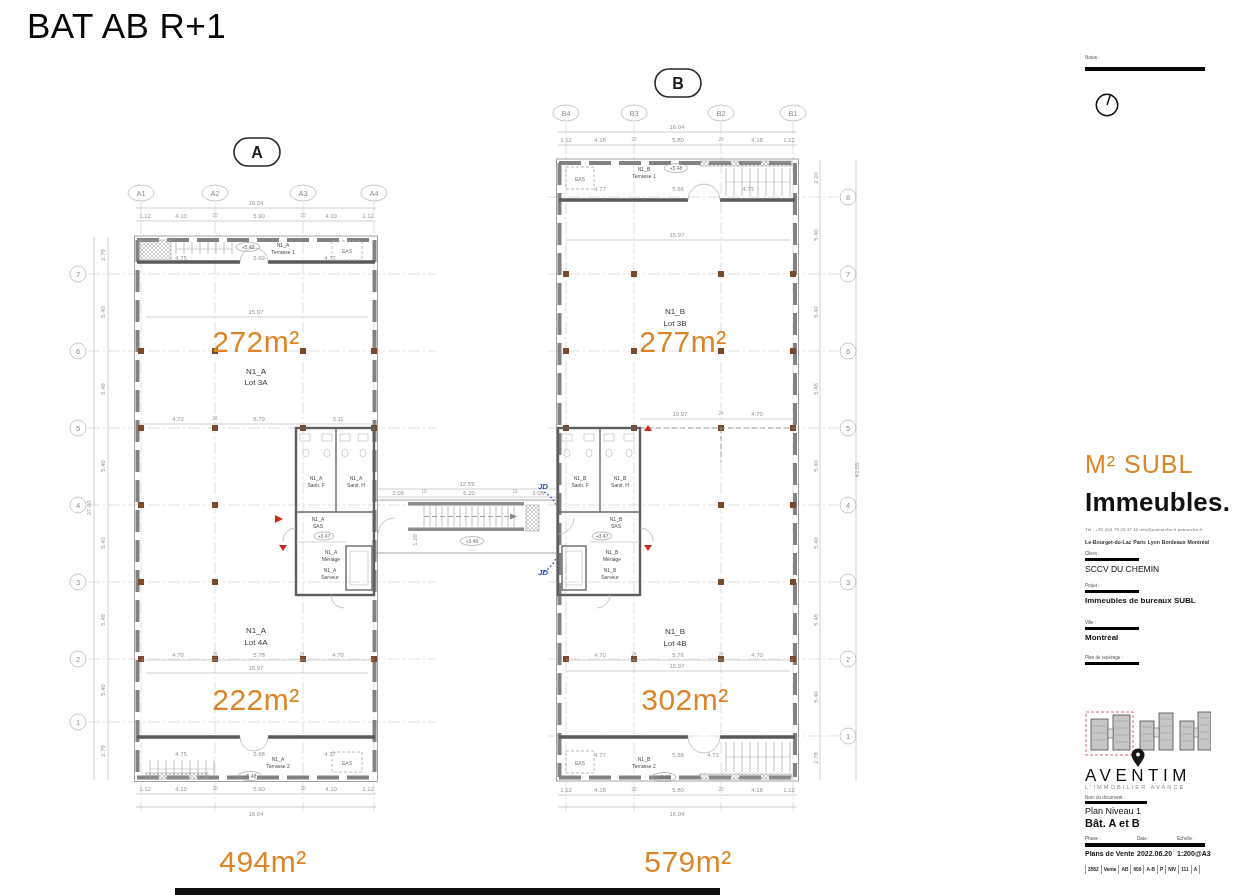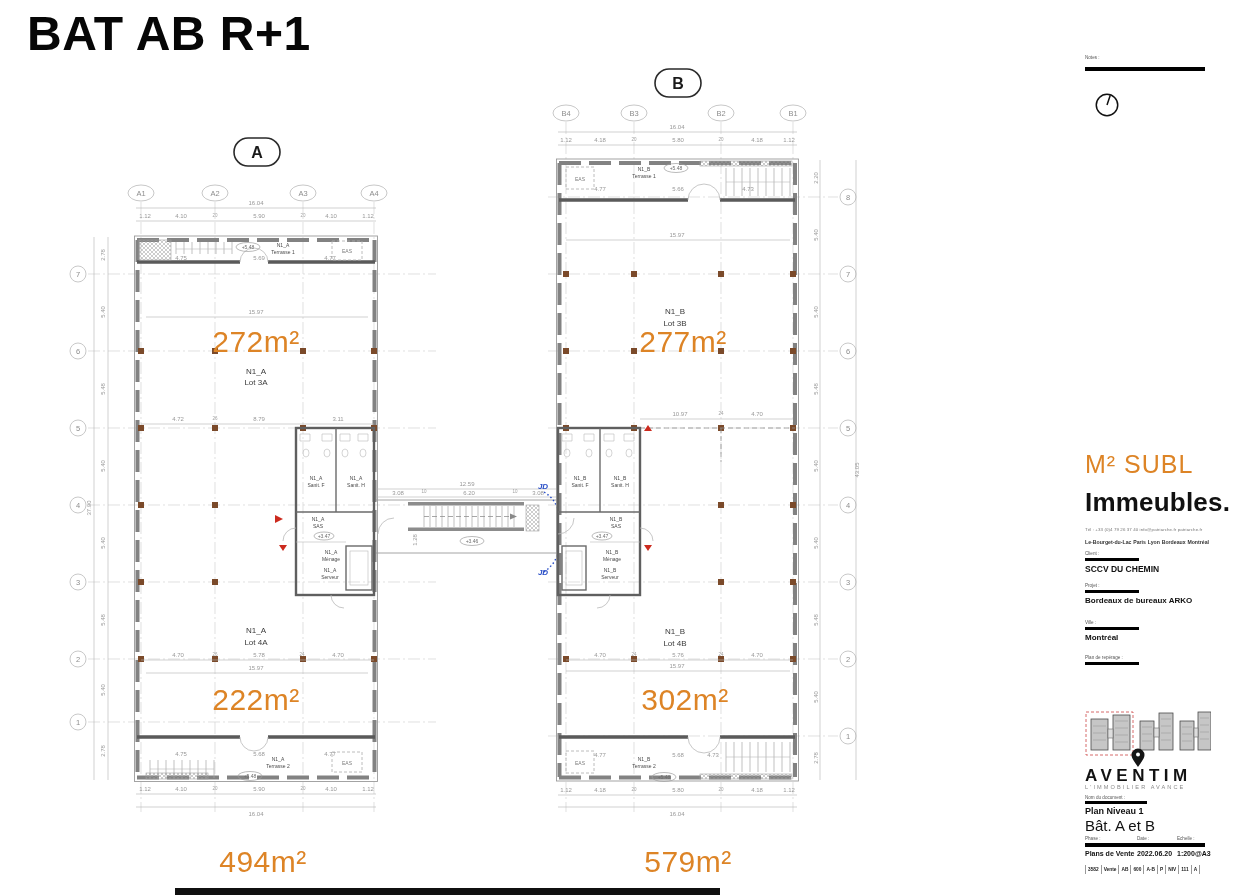--- a/index.html
+++ b/index.html
@@ -1,19 +1,19 @@
 <!DOCTYPE html>
 <html style="--accent: #DD8426; --red: #CC2A1E; --blue: #2A4FC7; --column: #7B4A2A;"><head>
 <meta charset="utf-8">
 <style>
   :root{--accent:#DD8426;--red:#CC2A1E;--blue:#2A4FC7;--column:#7B4A2A}
   *{box-sizing:border-box;margin:0;padding:0}
   body{font-family:"Liberation Sans",sans-serif;background:#fff}
   .sheet{position:relative;width:1238px;height:895px;background:#fff;overflow:hidden}
-  .page-title{position:absolute;left:27px;top:6px;font-size:48px;font-weight:bold;letter-spacing:.5px;color:#060606}
+  .page-title{position:absolute;left:27px;top:6px;font-size:35px;font-weight:normal;letter-spacing:.5px;color:#060606}
   .footer-bar{position:absolute;left:175px;top:888px;width:545px;height:7px;background:#101010}
   svg.plan{position:absolute;left:0;top:0}
   svg text{font-family:"Liberation Sans",sans-serif}
   .t-dim{font-size:6px;fill:#999;text-anchor:middle}
   .t-dim-s{font-size:4.5px;fill:#a2a2a2;text-anchor:middle}
   .t-bub{font-size:7.5px;fill:#8d8d8d;text-anchor:middle}
   .t-mark{font-size:16px;font-weight:bold;fill:#1a1a1a;text-anchor:middle}
   .t-room{font-size:8px;fill:#3a3a3a;text-anchor:middle}
   .t-room-s{font-size:5px;fill:#4a4a4a;text-anchor:middle}
   .t-lvl{font-size:5px;fill:#6d6d6d;text-anchor:middle}
@@ -44,26 +44,26 @@
   .sidebar{position:absolute;left:1085px;top:55px;width:126px;height:835px}
   .sidebar>*{position:absolute;left:0}
   .sb-label{font-size:4.6px;color:#555}
   .rule-xl{height:3.5px;background:#000;width:120px}
   .rule-s{height:3px;background:#000;width:54px}
   .rule-xs{height:2.5px;background:#000;width:62px}
   .brand-sub{top:395px;font-size:25px;color:var(--accent);letter-spacing:1px}
   .brand{top:432px;font-size:26px;font-weight:bold;color:#111;letter-spacing:.2px}
   .contact{top:472px;font-size:4.4px;color:#777;white-space:nowrap;letter-spacing:.1px}
   .cities{top:484px;width:124px;display:flex;justify-content:space-between;font-size:5.2px;font-weight:bold;color:#333}
-  .val-lg{font-size:8.5px;font-weight:bold;color:#111}
+  .val-lg{font-size:8.5px;font-weight:normal;color:#111}
   .val-md{font-size:8px;font-weight:bold;color:#111}
-  .logo{top:711px;font-size:17px;font-weight:bold;letter-spacing:4.5px;color:#111}
+  .logo{top:711px;font-size:17px;font-weight:normal;letter-spacing:4.5px;color:#111}
   .tagline{top:729px;font-size:5.6px;letter-spacing:2.1px;color:#8a8a8a}
-  .doc1{top:751px;font-size:9px;font-weight:bold;color:#111}
-  .doc2{top:762px;font-size:15px;font-weight:normal;color:#111}
+  .doc1{top:751px;font-size:9px;font-weight:normal;color:#111}
+  .doc2{top:762px;font-size:11px;font-weight:bold;color:#111}
   .meta-label{font-size:4.6px;color:#555;top:781px}
   .meta-val{font-size:7px;font-weight:bold;color:#111;top:795px;white-space:nowrap}
   .m0{left:0}.m1{left:52px}.m2{left:92px}
   .codes{top:810px;display:flex}
   .code{border-right:1px solid #999;padding:0 2px;font-size:4.8px;font-weight:bold;color:#222;line-height:9px}
   .code:first-child{border-left:1px solid #999}
   .compass{left:8px;top:36px}
   .minimap{top:655px}
   .tower{fill:#c6c6c6;stroke:#4a4a4a;stroke-width:.8}
   .towerlink{fill:#dedede;stroke:#6a6a6a;stroke-width:.6}
@@ -498,21 +498,21 @@
         <span>Bordeaux</span>
         <span>Montréal</span>
   </div>
 
   <div class="sb-label" style="top:496px">Client :</div>
   <div class="rule-s" style="top:503px"></div>
   <div class="val-lg" style="top:509px">SCCV DU CHEMIN</div>
 
   <div class="sb-label" style="top:528px">Projet :</div>
   <div class="rule-s" style="top:535px"></div>
-  <div class="val-md" style="top:541px">Bordeaux de bureaux ARKO</div>
+  <div class="val-md" style="top:541px">Immeubles de bureaux SUBL</div>
 
   <div class="sb-label" style="top:565px">Ville :</div>
   <div class="rule-s" style="top:572px"></div>
   <div class="val-md" style="top:578px">Montréal</div>
 
   <div class="sb-label" style="top:600px">Plan de repérage :</div>
   <div class="rule-s" style="top:607px"></div>
 
   <svg class="minimap" width="126" height="58" viewBox="0 0 126 58">
     <rect x="1" y="2" width="47" height="43" fill="none" stroke="#cc4444" stroke-width="0.8" stroke-dasharray="3 2"></rect>

